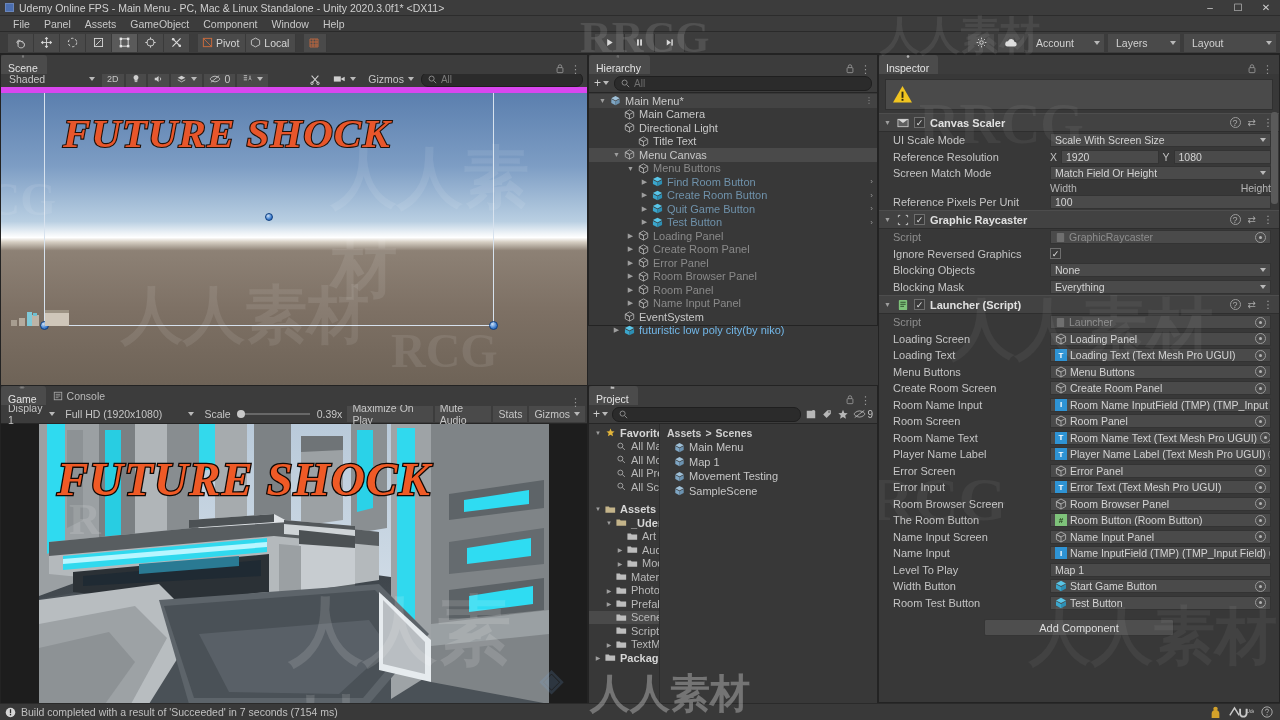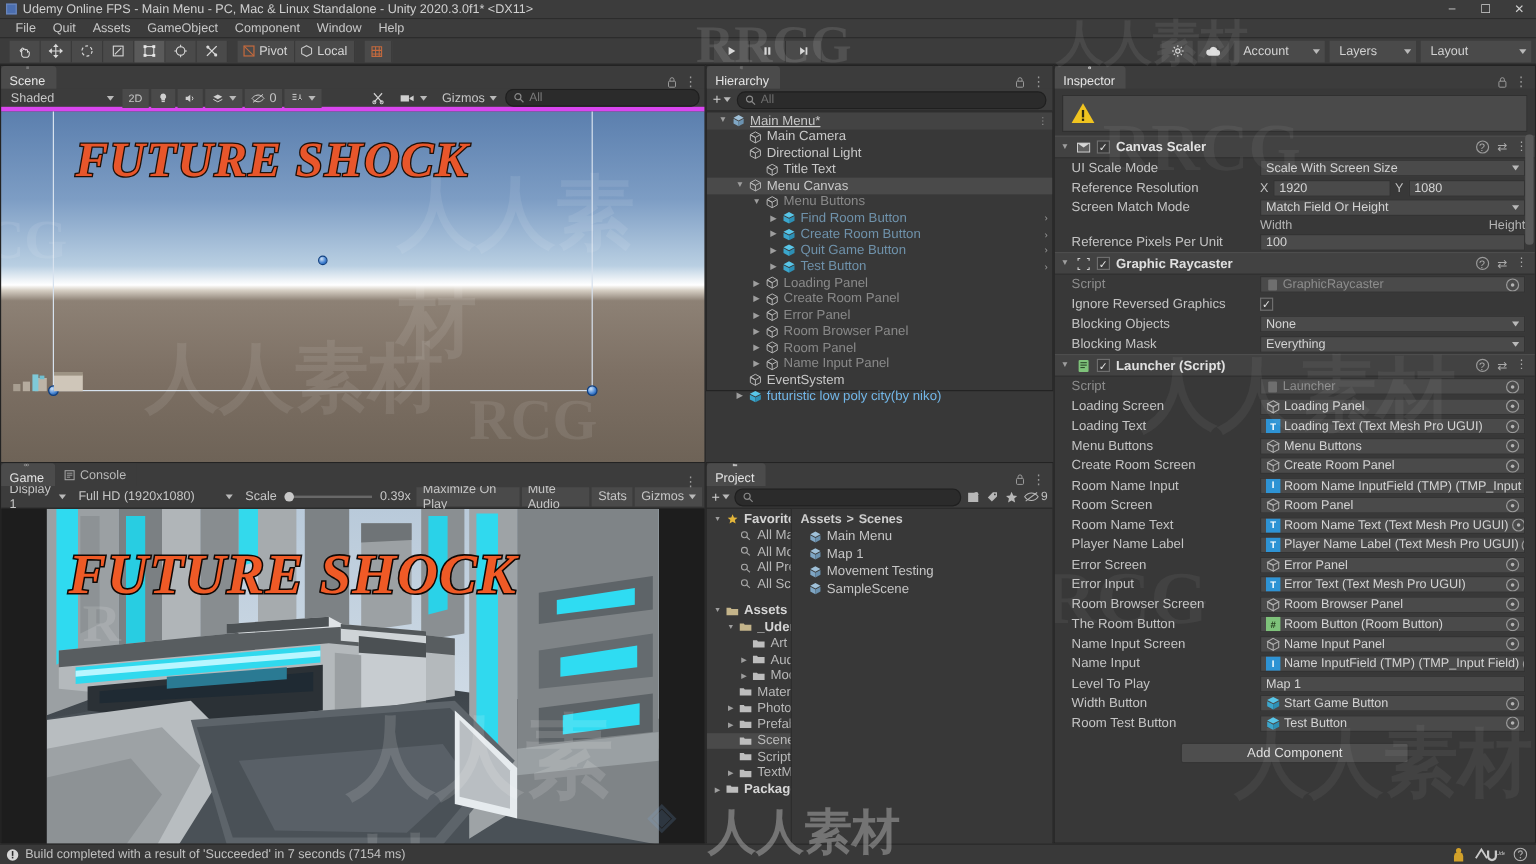--- a/index.html
+++ b/index.html
@@ -62,22 +62,22 @@
   .panel { position: absolute; background: #383838; border: 1px solid #232323; }
   .tabrow { height: 19px; background: #3c3c3c; display:flex; align-items: flex-end;
             position: relative; }
   .tab { height: 19px; display: flex; align-items: center; gap: 4px; padding: 0 9px 0 7px;
          font-size: 10.5px; color: #b9b9b9; background: #3c3c3c; }
   .tab.active { background: #4b4b4b; color: #e4e4e4; border-top-left-radius:3px; border-top-right-radius:3px;flex-direction:column;}
   .tabrow .tabtools { margin-left:auto; display:flex; align-items:center; gap:5px; padding-right:6px; color:#9a9a9a;}
 
   
   #sceneView { left: 0; top: 54px; width: 588px; height: 331px; }
-  .scene-toolbar { height: 19px; background: #3c3c3c; display:flex; align-items:center;
-                   gap:0; padding-left: 3px; border-bottom:4px solid #d946ef; }
+  .scene-toolbar { height: 19px; background: #3c3c3c; display:flex; align-items:flex-end;
+                   gap:0; padding-left: 3px; border-bottom:6px solid #d946ef; }
   .st-item { height:16px; display:flex; align-items:center; padding:0 5px; font-size:10.5px;
              color:#c6c6c6; background:#4a4a4a; margin-right:2px; gap:4px;}
   .st-plain { background:transparent; }
   .st-search { flex:1; height:15px; background:#2b2b2b; border:1px solid #1f1f1f;
                border-radius:7px; display:flex; align-items:center; padding:0 6px;
                color:#7b7b7b; font-size:10px; gap:4px; margin-right:4px;}
   .scene-canvas { position:relative; width:100%; height: 292px; overflow:hidden;
                   background: linear-gradient(#5b7fae 0%, #7d9dc4 25%, #b9cfe2 44%, #eef3f7 48%, #ffffff 49.5%, #d6cfc4 51%, #8d8175 54%, #7d7064 75%, #6e6357 100%); }
   .scene-title { position:absolute; top: 16px; left: 62px; font-family:"Liberation Serif", serif;
                  font-style: italic; font-weight: bold; font-size: 41px; letter-spacing: 1px;
@@ -210,21 +210,21 @@
     <span class="wintitle">Udemy Online FPS - Main Menu - PC, Mac &amp; Linux Standalone - Unity 2020.3.0f1* &lt;DX11&gt;</span>
     <div class="winbtns">
       <div class="winbtn">–</div>
       <div class="winbtn">☐</div>
       <div class="winbtn close">✕</div>
     </div>
   </div>
 
   <div class="menubar">
     <div class="menuitem">File</div>
-    <div class="menuitem">Quit</div>
+    <div class="menuitem">Panel</div>
     <div class="menuitem">Assets</div>
     <div class="menuitem">GameObject</div>
     <div class="menuitem">Component</div>
     <div class="menuitem">Window</div>
     <div class="menuitem">Help</div>
   </div>
 
   <div class="toolbar">
     <div class="tb-sep"></div>
     <div class="tbgroup">
@@ -633,21 +633,21 @@
         <div class="trow root">
           <div style="width: 6px; flex: 0 0 6px;"></div>
           <span class="arrow">▼</span>
           <span style="display: flex; flex: 0 0 12px;">
             <svg class="cube" viewBox="0 0 12 12">
               <path d="M6 1 10.6 3.5 6 6 1.4 3.5z" fill="#9fc0d8"></path>
               <path d="M1.4 4.4 6 6.9v4.2L1.4 8.6z" fill="#7fa6c4"></path>
               <path d="M10.6 4.4 6 6.9v4.2l4.6-2.5z" fill="#6b92b0"></path>
             </svg>
           </span>
-          <span class="tlabel" style="font-weight: normal; text-decoration: underline;">Main Menu*</span>
+          <span class="tlabel" style="font-weight: normal;">Main Menu*</span>
           <span class="chev-r">⋮</span>
         </div>
         <div class="trow">
           <div style="width: 20px; flex: 0 0 20px;"></div>
           <span class="arrow"></span>
           <span style="display: flex; flex: 0 0 12px;">
             <svg class="cube" viewBox="0 0 12 12">
               <path d="M6 1 10.6 3.5 6 6 1.4 3.5z" fill="none" stroke="#b6b6b6" stroke-width="0.9"></path>
               <path d="M1.4 3.7v4.8L6 11V6.2z" fill="none" stroke="#b6b6b6" stroke-width="0.9"></path>
               <path d="M10.6 3.7v4.8L6 11" fill="none" stroke="#b6b6b6" stroke-width="0.9"></path>

